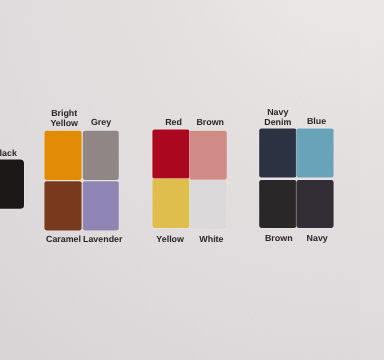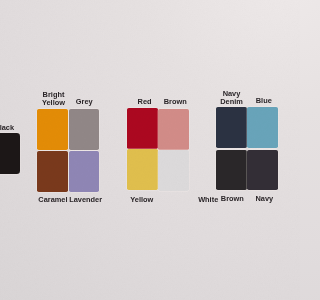--- a/index.html
+++ b/index.html
@@ -30,21 +30,21 @@
     <div class="lbl" style="left: -15.8px; top: 98.2px; color: rgb(42, 37, 40);">Grey</div>
     <div class="lbl" style="left: -47.1px; top: 195.5px; color: rgb(42, 37, 40);">Caramel</div>
     <div class="lbl" style="left: -14.4px; top: 195.5px; color: rgb(42, 37, 40);">Lavender</div>
     <div class="sw" style="left: 127px; top: 108px; width: 31px; height: 41px; background: rgb(172, 8, 32);"></div>
     <div class="sw" style="left: 158.4px; top: 108.9px; width: 31px; height: 41px; background: rgb(210, 140, 136);"></div>
     <div class="sw" style="left: 127px; top: 149.4px; width: 31px; height: 41px; background: rgb(224, 191, 77);"></div>
     <div class="sw" style="left: 158.4px; top: 150.3px; width: 31px; height: 41px; background: rgb(220, 218, 219);"></div>
     <div class="lbl" style="left: 44.6px; top: 98.2px; color: rgb(42, 37, 40);">Red</div>
     <div class="lbl" style="left: 75.2px; top: 98.2px; color: rgb(42, 37, 40);">Brown</div>
     <div class="lbl" style="left: 41.8px; top: 195.5px; color: rgb(42, 37, 40);">Yellow</div>
-    <div class="lbl" style="left: 76.2px; top: 195.5px; color: rgb(42, 37, 40); margin-left: 32px;">White</div>
+    <div class="lbl" style="left: 76.2px; top: 195.5px; color: rgb(42, 37, 40);">White</div>
     <div class="sw" style="left: 216px; top: 107px; width: 30.8px; height: 40.8px; background: rgb(43, 50, 66);"></div>
     <div class="sw" style="left: 247.3px; top: 106.7px; width: 31px; height: 41px; background: rgb(104, 164, 186);"></div>
     <div class="sw" style="left: 216px; top: 150px; width: 30.8px; height: 39.6px; background: rgb(42, 39, 41);"></div>
     <div class="sw" style="left: 247.3px; top: 149.6px; width: 31px; height: 40.2px; background: rgb(51, 46, 54);"></div>
     <div class="lbl" style="left: 131.5px; top: 90.3px; color: rgb(42, 37, 40);">Navy
 Denim</div>
     <div class="lbl" style="left: 163.8px; top: 97.2px; color: rgb(42, 37, 40);">Blue</div>
     <div class="lbl" style="left: 132.3px; top: 194.5px; color: rgb(42, 37, 40);">Brown</div>
     <div class="lbl" style="left: 164.3px; top: 194.5px; color: rgb(42, 37, 40);">Navy</div>
   </div>

